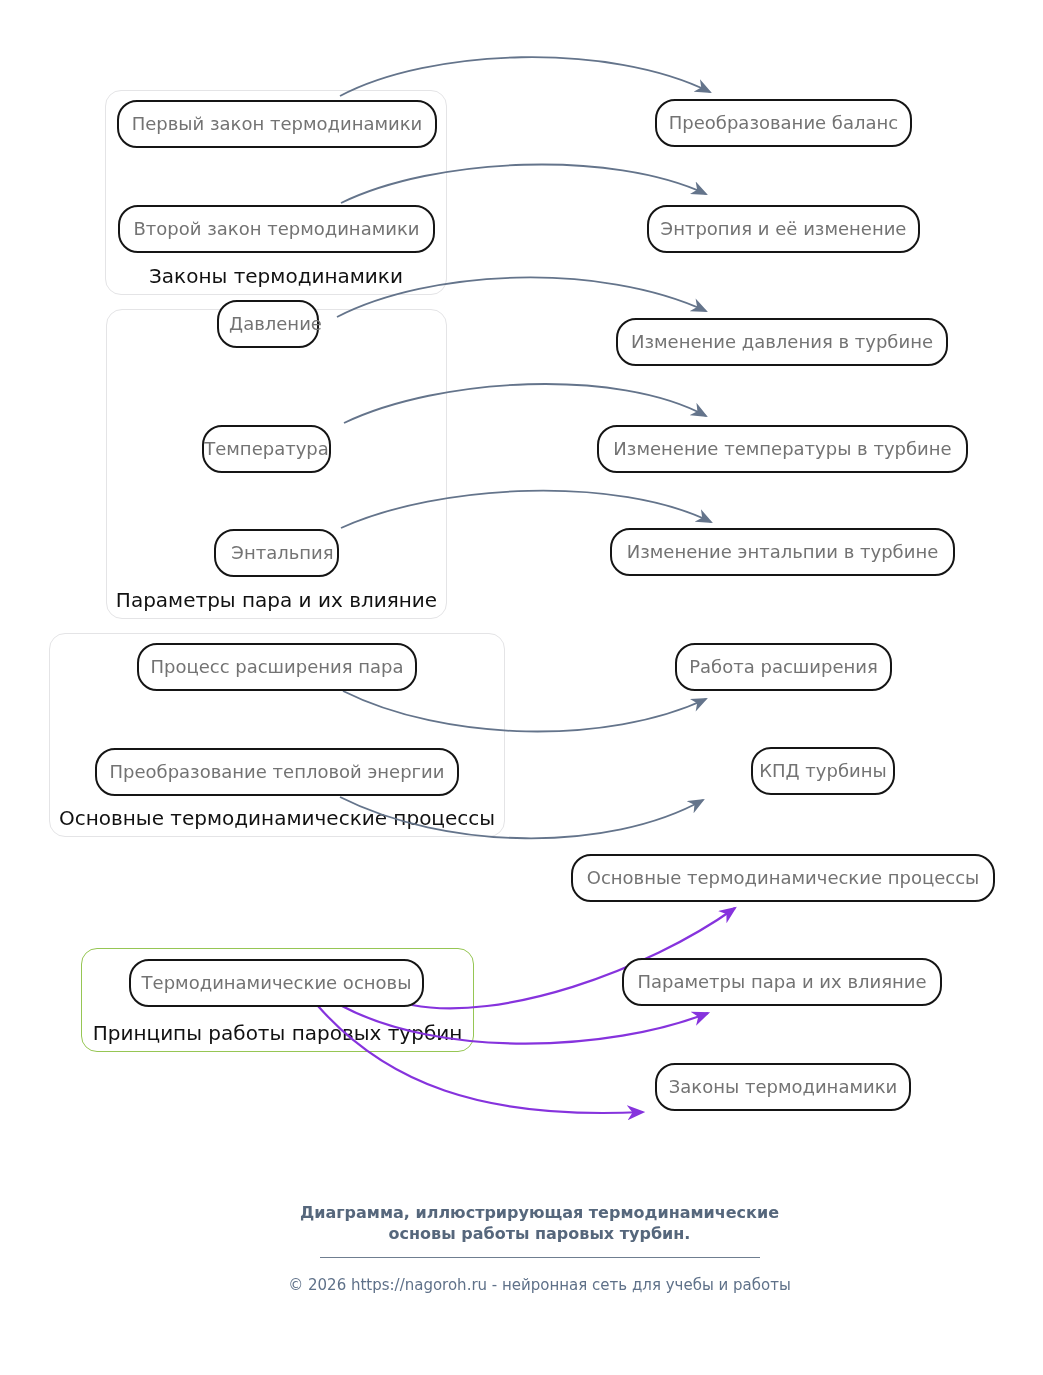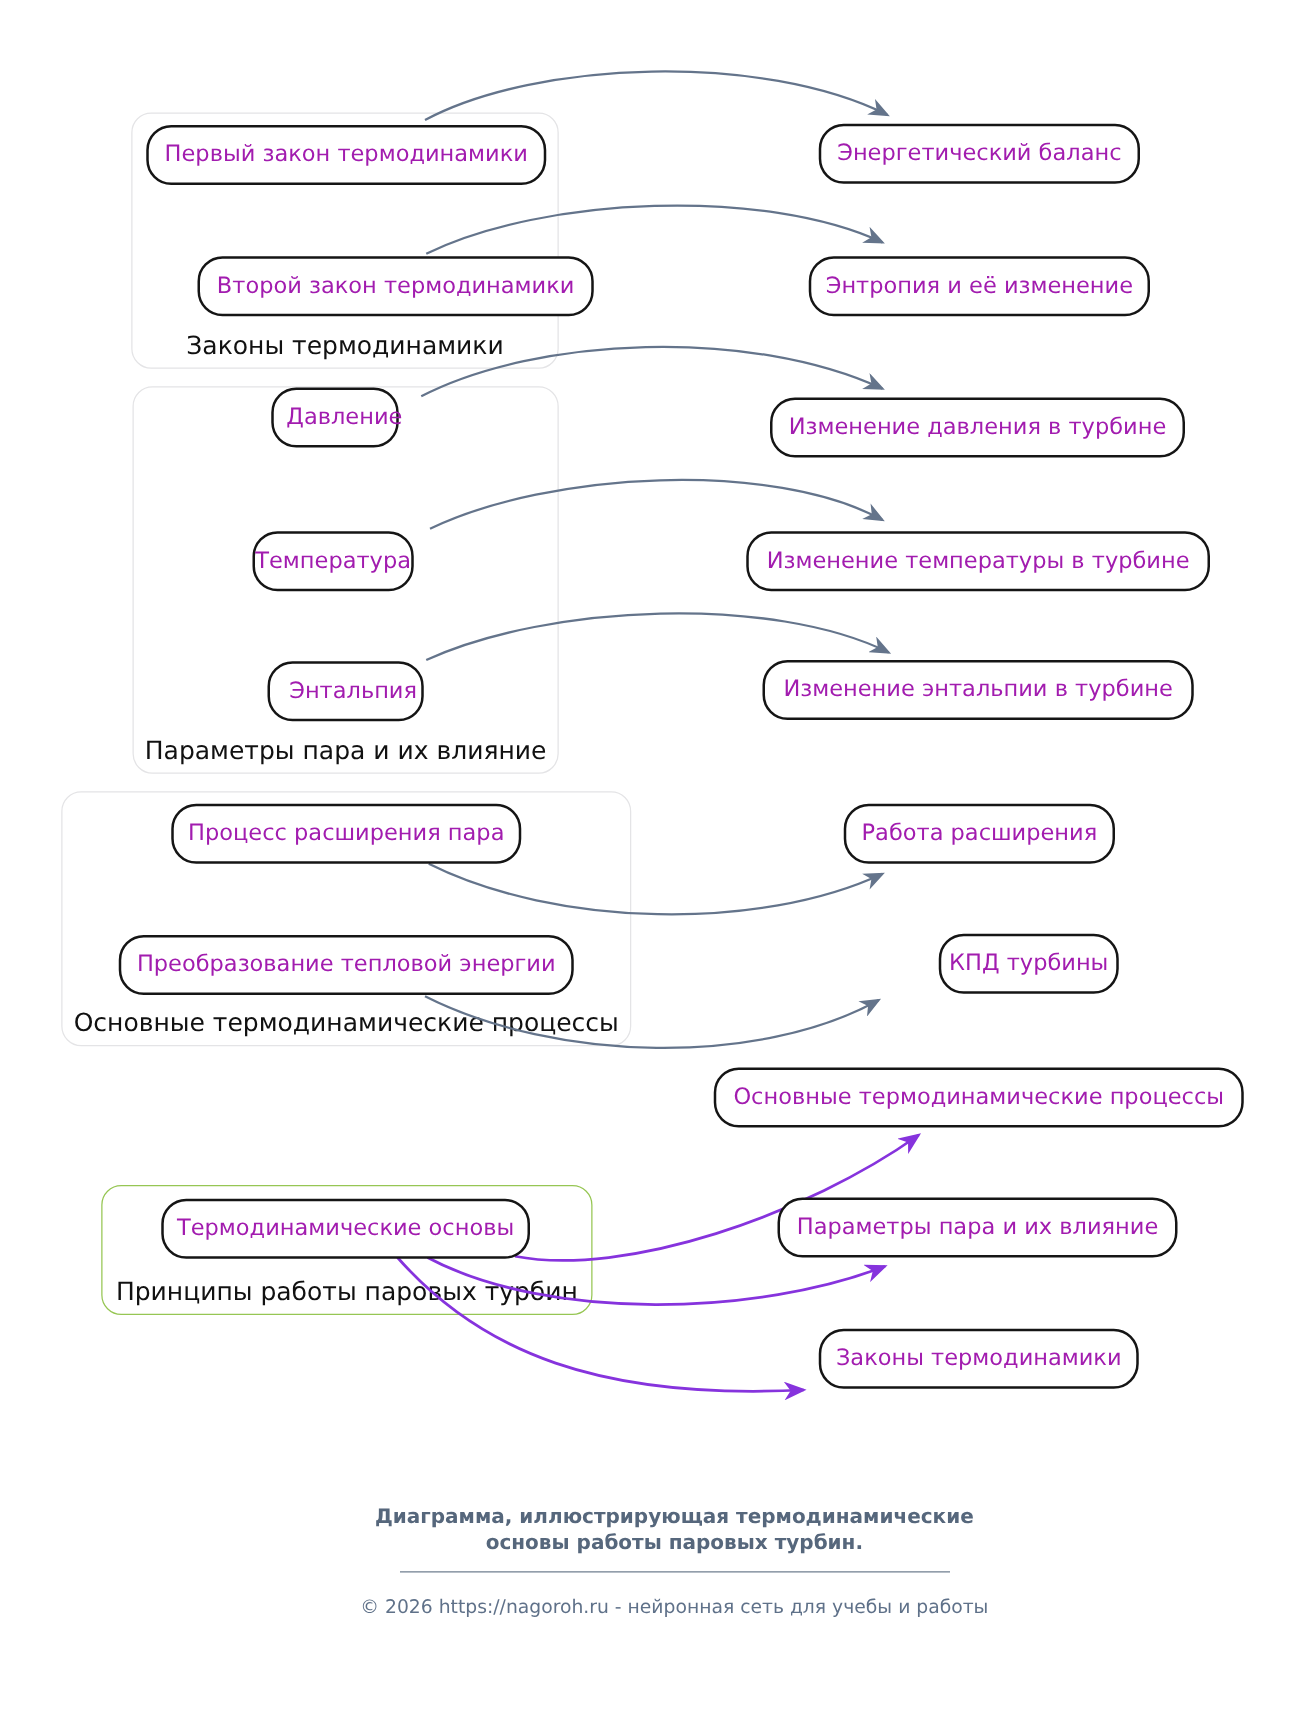--- a/index.html
+++ b/index.html
@@ -30,21 +30,21 @@
   .mh-slate{fill:var(--arrow,#64748b);}
   .mh-purple{fill:var(--highlight_arrow,#8633dd);}
   .node{
     position:absolute;
     box-sizing:border-box;
     height:48px;
     background:#ffffff;
     border:2px solid var(--node_border,#151515);
     border-radius:20px;
     display:flex;align-items:center;justify-content:center;
-    font-size:18px;line-height:1;color:#a21caf;
+    font-size:18px;line-height:1;color:#737373;
     white-space:nowrap;
   }
   .footer{
     position:absolute;left:36px;top:1202px;width:1007px;
     text-align:center;color:var(--footer_text,#5b6b80);
   }
   .footer .caption{
     font-weight:bold;font-size:16px;line-height:1.32;
   }
   .footer .divider{
@@ -93,29 +93,29 @@
     <path class="edge" d="M344,423 C440,377 618,368 706,416" marker-end="url(#mslate)"></path>
     <path class="edge" d="M341,528 C440,483 618,476 711,522" marker-end="url(#mslate)"></path>
     <path class="edge" d="M343,691 C445,742 608,745 706,699" marker-end="url(#mslate)"></path>
     <path class="edge" d="M340,797 C445,850 608,853 703,800" marker-end="url(#mslate)"></path>
     <path class="edge purple" d="M412,1005 C500,1022 645,972 735,908" marker-end="url(#mpurple)"></path>
     <path class="edge purple" d="M342,1006 C440,1058 608,1052 708,1013" marker-end="url(#mpurple)"></path>
     <path class="edge purple" d="M318,1006 C385,1082 480,1120 643,1112" marker-end="url(#mpurple)"></path>
   </svg>
 
   <div class="node" style="left:117px;top:100px;width:320px;">Первый закон термодинамики</div>
-  <div class="node" style="left:118px;top:205px;width:317px;margin-left:40px;">Второй закон термодинамики</div>
-  <div class="node" style="left:217px;top:310px;width:102px;padding-left:15px;">Давление</div>
+  <div class="node" style="left:118px;top:205px;width:317px;">Второй закон термодинамики</div>
+  <div class="node" style="left:217px;top:300px;width:102px;padding-left:15px;">Давление</div>
   <div class="node" style="left:202px;top:425px;width:129px;">Температура</div>
   <div class="node" style="left:214px;top:529px;width:125px;padding-left:12px;">Энтальпия</div>
   <div class="node" style="left:137px;top:643px;width:280px;">Процесс расширения пара</div>
   <div class="node" style="left:95px;top:748px;width:364px;">Преобразование тепловой энергии</div>
   <div class="node" style="left:129px;top:959px;width:295px;">Термодинамические основы</div>
 
-  <div class="node" style="left:655px;top:99px;width:257px;">Энергетический баланс</div>
+  <div class="node" style="left:655px;top:99px;width:257px;">Преобразование баланс</div>
   <div class="node" style="left:647px;top:205px;width:273px;">Энтропия и её изменение</div>
   <div class="node" style="left:616px;top:318px;width:332px;text-align:right;">Изменение давления в турбине</div>
   <div class="node" style="left:597px;top:425px;width:371px;">Изменение температуры в турбине</div>
   <div class="node" style="left:610px;top:528px;width:345px;">Изменение энтальпии в турбине</div>
   <div class="node" style="left:675px;top:643px;width:217px;">Работа расширения</div>
   <div class="node" style="left:703px;top:747px;width:144px;margin-left:48px;">КПД турбины</div>
   <div class="node" style="left:571px;top:854px;width:424px;">Основные термодинамические процессы</div>
   <div class="node" style="left:622px;top:958px;width:320px;">Параметры пара и их влияние</div>
   <div class="node" style="left:655px;top:1063px;width:256px;">Законы термодинамики</div>
 

